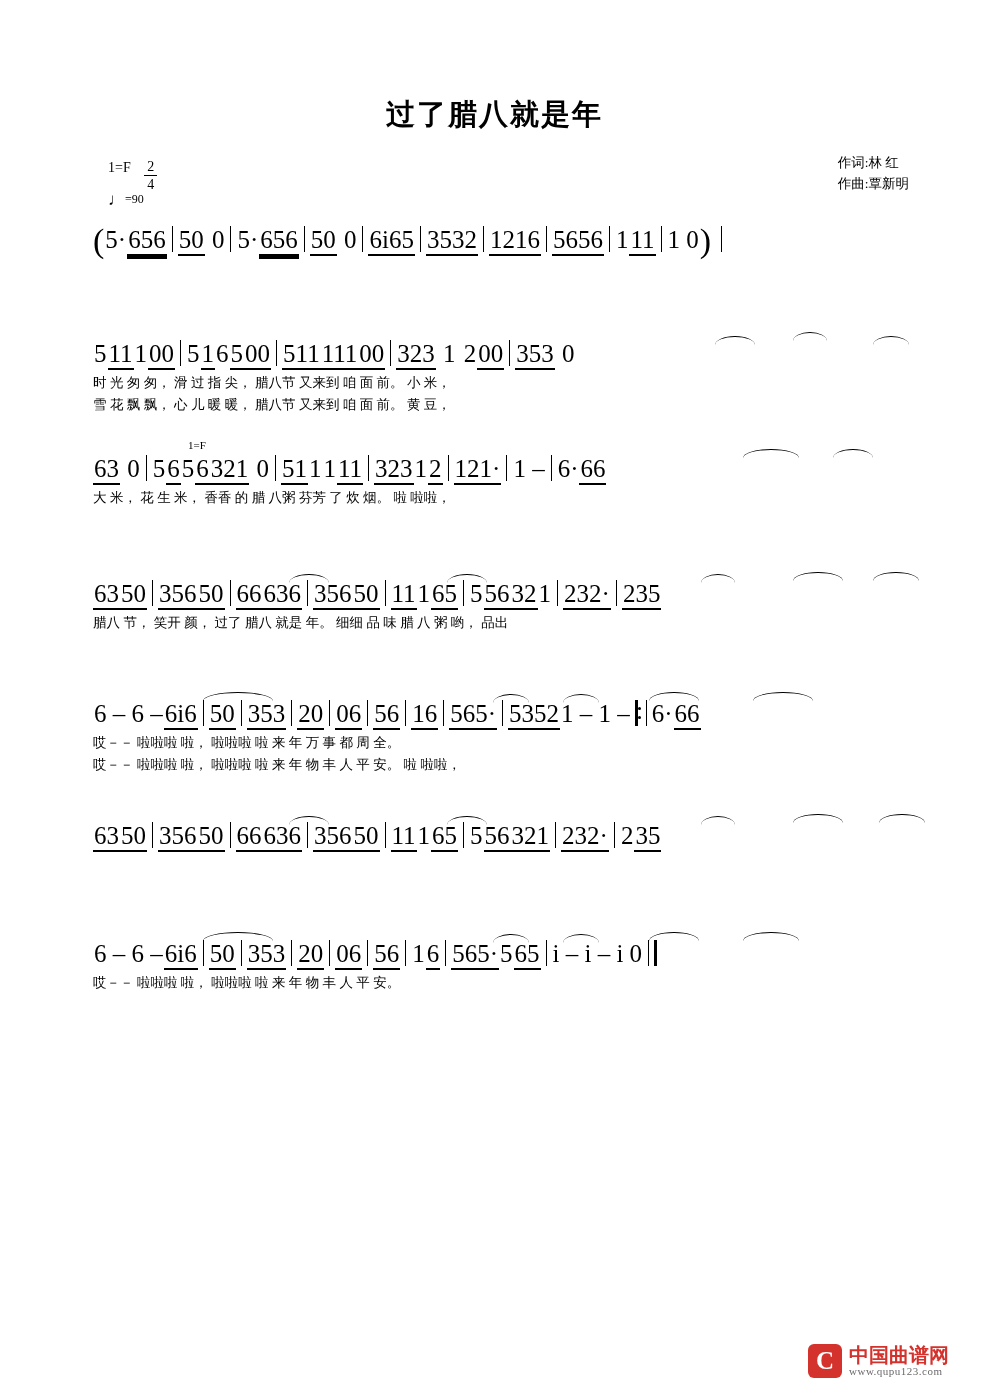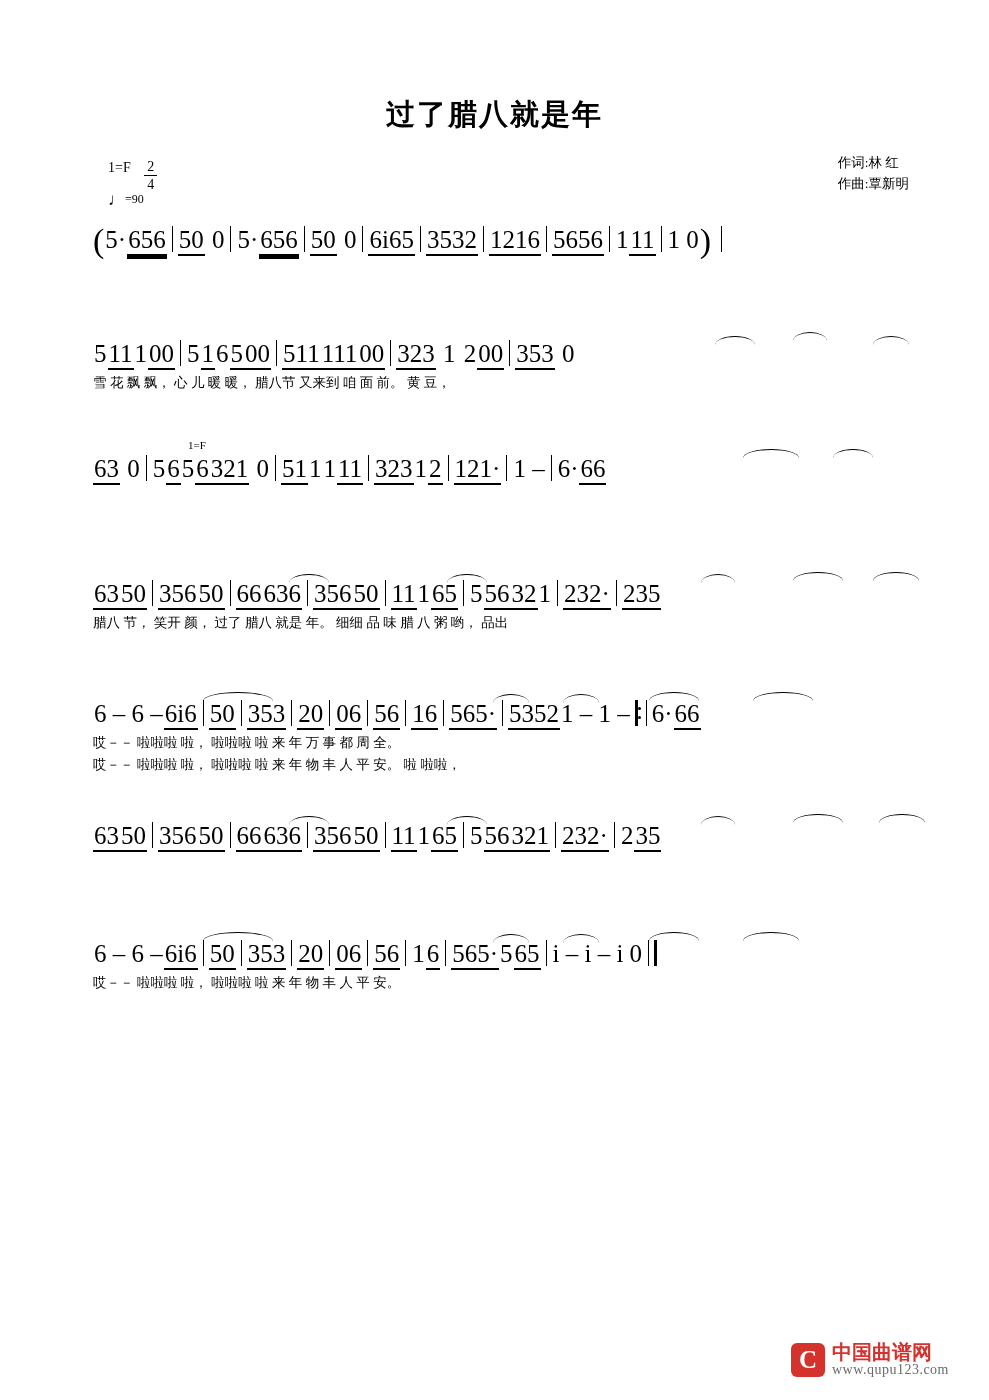--- a/index.html
+++ b/index.html
@@ -181,21 +181,21 @@
     font-family: "Liberation Serif", serif;
   }
   .footer .ftext { line-height: 1.05; }
   .footer .fname {
     font-size: 20px;
     color: #d4322c;
     font-weight: bold;
     font-family: "Liberation Serif", serif;
   }
   .footer .furl {
-    font-size: 14px;
+    font-size: 11px;
     color: #6a6a6a;
     letter-spacing: 0.5px;
   }
 </style>
 </head>
 <body>
 
 <div class="page">
 
   <div class="title">过了腊八就是年</div>
@@ -223,30 +223,32 @@
     </div>
   </div>
 
   <div class="system" style="top:340px;">
     <div class="notes">
       <span class="grp">5</span><span class="grp u1">11</span><span class="grp">1</span><span class="grp u1">00</span><span class="bar"></span><span class="grp">5</span><span class="grp u1">1</span><span class="grp">6</span><span class="grp u1">5</span><span class="grp u1">00</span><span class="bar"></span><span class="grp u1">511</span><span class="grp u1">111</span><span class="grp u1">00</span><span class="bar"></span><span class="grp u1">323</span><span class="grp">&nbsp;1</span><span class="grp">&nbsp;2</span><span class="grp u1">00</span><span class="bar"></span><span class="grp u1">353</span><span class="grp">&nbsp;0</span>
       <span class="slur" style="left:622px; top:-4px; width:40px;"></span>
       <span class="slur" style="left:700px; top:-8px; width:34px;"></span>
       <span class="slur" style="left:780px; top:-4px; width:36px;"></span>
     </div>
+    <div class="lyric">时 光 匆 匆，    滑 过 指 尖，    腊八节 又来到   咱  面 前。    小 米，</div>
     <div class="lyric">雪 花 飘 飘，    心 儿 暖 暖，    腊八节 又来到   咱  面 前。    黄 豆，</div>
   </div>
 
   <div class="system" style="top:455px;">
     <div class="minikey" style="left:95px; top:-16px;">1=F</div>
     <div class="notes">
       <span class="grp u1">63</span><span class="grp">&nbsp;0</span><span class="bar"></span><span class="grp">5</span><span class="grp u1">6</span><span class="grp">5</span><span class="grp u1">6</span><span class="grp u1">321</span><span class="grp">&nbsp;0</span><span class="bar"></span><span class="grp u1">51</span><span class="grp">1</span><span class="grp">1</span><span class="grp u1">11</span><span class="bar"></span><span class="grp u1">323</span><span class="grp">1</span><span class="grp u1">2</span><span class="bar"></span><span class="grp u1">121·</span><span class="bar"></span><span class="grp">1&nbsp;–</span><span class="bar"></span><span class="grp">6·</span><span class="grp u1">66</span>
       <span class="slur" style="left:650px; top:-6px; width:56px;"></span>
       <span class="slur" style="left:740px; top:-6px; width:40px;"></span>
     </div>
+    <div class="lyric">大 米，  花  生  米，   香香 的 腊 八粥 芬芳  了 炊 烟。      啦 啦啦，</div>
   </div>
 
   <div class="system" style="top:580px;">
     <div class="notes">
       <span class="grp u1">63</span><span class="grp u1">50</span><span class="bar"></span><span class="grp u1">356</span><span class="grp u1">50</span><span class="bar"></span><span class="grp u1">66</span><span class="grp u1">636</span><span class="bar"></span><span class="grp u1">356</span><span class="grp u1">50</span><span class="bar"></span><span class="grp u1">11</span><span class="grp">1</span><span class="grp u1">65</span><span class="bar"></span><span class="grp">5</span><span class="grp u1">56</span><span class="grp u1">32</span><span class="grp">1</span><span class="bar"></span><span class="grp u1">232·</span><span class="bar"></span><span class="grp u1">235</span>
       <span class="slur" style="left:196px; top:-6px; width:40px;"></span>
       <span class="slur" style="left:354px; top:-6px; width:40px;"></span>
       <span class="slur" style="left:608px; top:-6px; width:34px;"></span>
       <span class="slur" style="left:700px; top:-8px; width:50px;"></span>
       <span class="slur" style="left:780px; top:-8px; width:46px;"></span>

